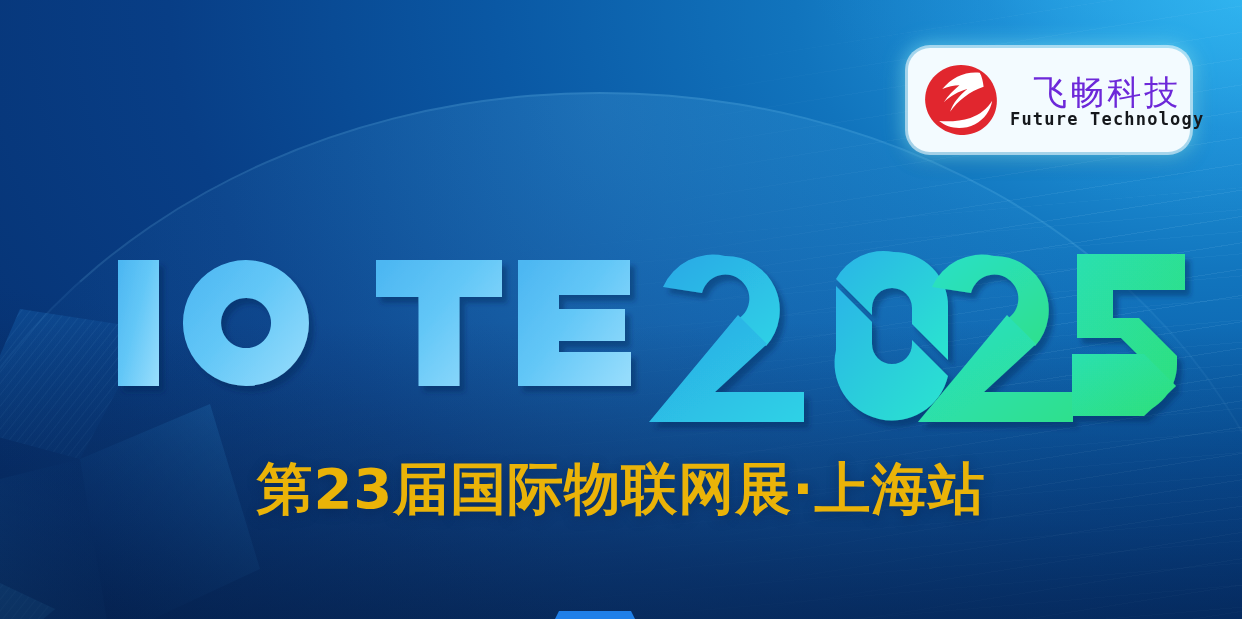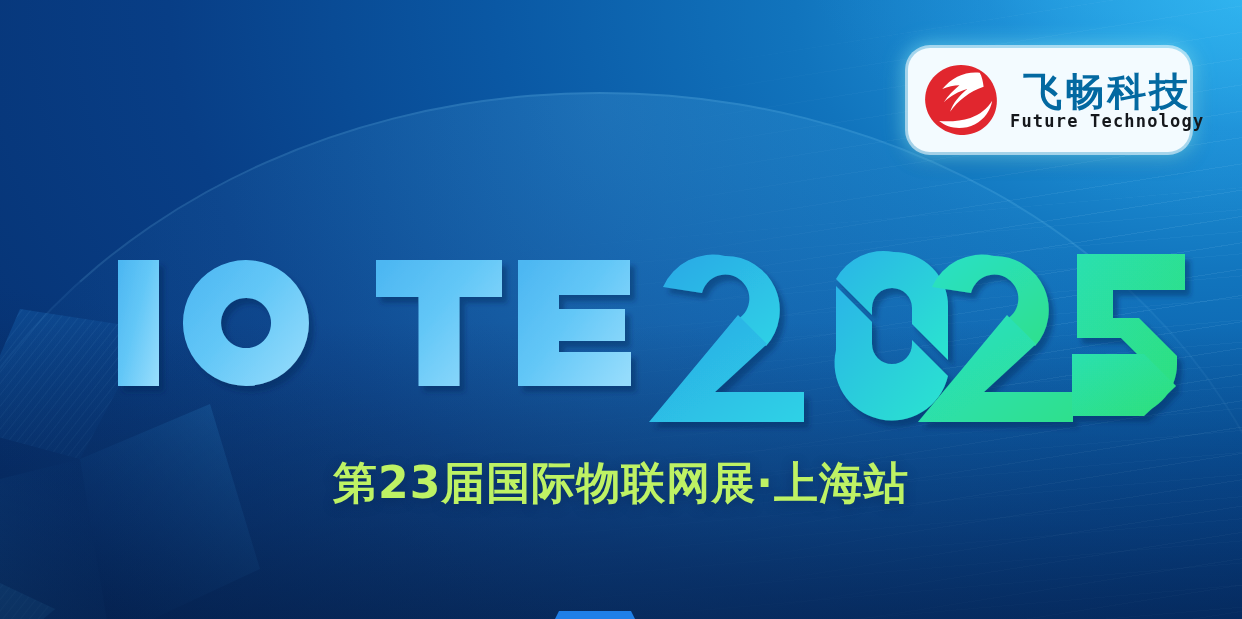--- a/index.html
+++ b/index.html
@@ -139,23 +139,23 @@
   .logo-text {
     display: flex;
     flex-direction: column;
     align-items: center;
     justify-content: center;
     gap: 2px;
     padding-top: 2px;
   }
   .logo-cn {
     font-family: "DejaVu Sans", "Liberation Sans", sans-serif;
-    font-size: 39px;
-    font-weight: 700;
-    color: #0369a1;
+    font-size: 34px;
+    font-weight: 400;
+    color: #6d28d9;
     letter-spacing: 3px;
     line-height: 1;
     white-space: nowrap;
   }
   .logo-en {
     font-family: "DejaVu Sans Mono", "Liberation Mono", monospace;
     font-size: 17px;
     font-weight: 700;
     color: #15181c;
     letter-spacing: 1.2px;
@@ -174,23 +174,23 @@
   .headline svg { display: block; width: 100%; height: 100%; overflow: visible; }
 
   
   .subtitle {
     position: absolute;
     left: 0;
     right: 0;
     top: 458px;
     text-align: center;
     font-family: "DejaVu Sans", "Liberation Sans", sans-serif;
-    font-size: 44px;
+    font-size: 56px;
     font-weight: 700;
-    color: #bef264;
+    color: #eab308;
     letter-spacing: 1px;
     line-height: 1.12;
     text-shadow: 0 3px 12px rgba(3,32,78,0.45);
     white-space: nowrap;
   }
 
   
   .bottom-tab {
     position: absolute;
     left: 555px;

